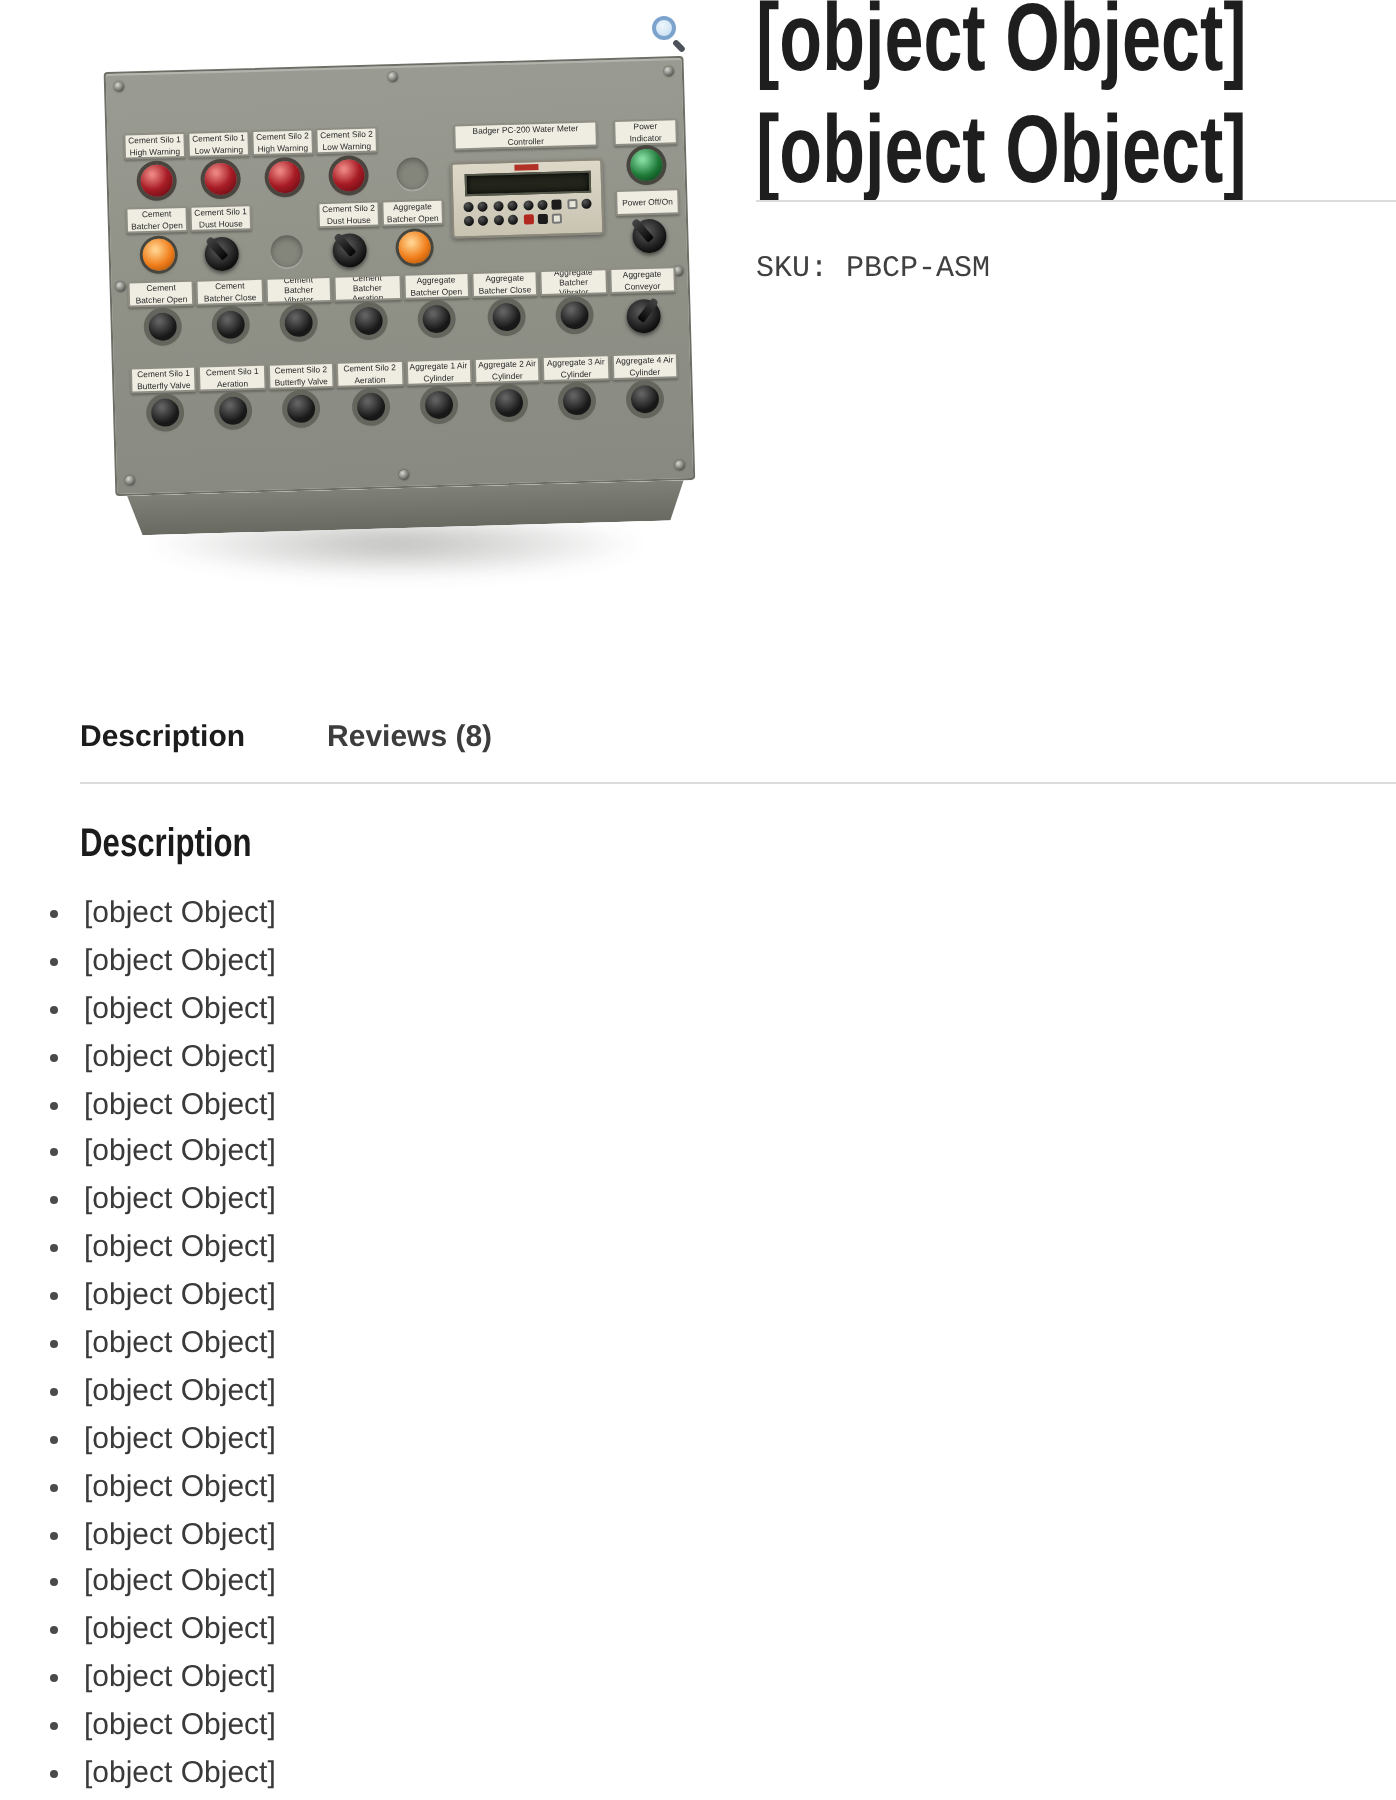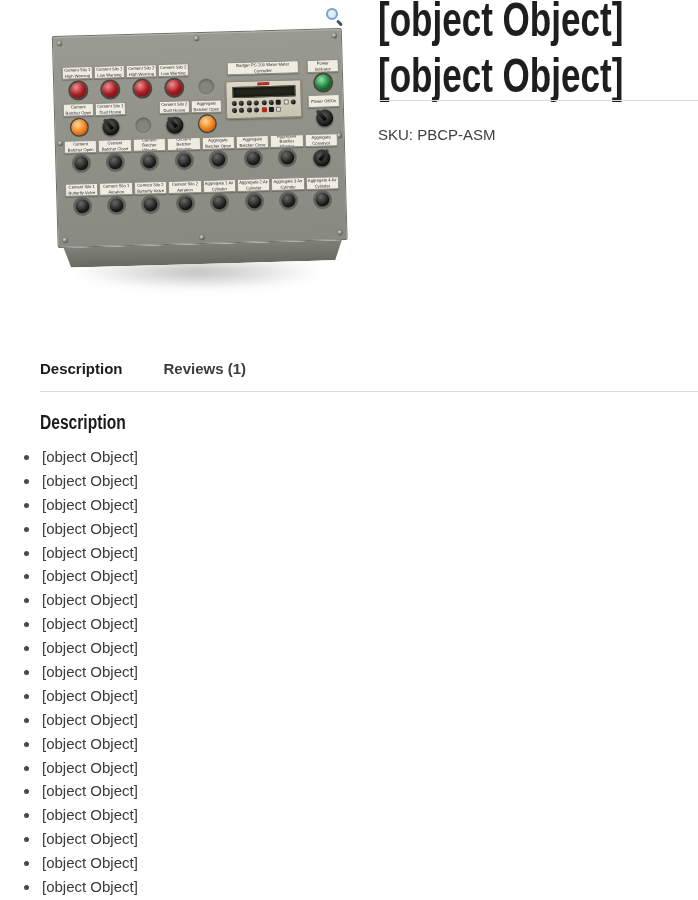--- a/index.html
+++ b/index.html
@@ -80,21 +80,21 @@
   .zoom-btn .lens { position:absolute; left:1px; top:1px; width:12px; height:12px; border-radius:50%;
     border:2px solid #7ba3cc; background:radial-gradient(circle at 40% 35%, #eef6fc, #c3dcef); }
   .zoom-btn .handle { position:absolute; left:12px; top:12px; width:7px; height:3px; border-radius:2px;
     background:#4d525a; transform:rotate(45deg); transform-origin:0 50%; }
 
   
   .title { position:absolute; left:378px; top:-8px; color:#1e1e1e; }
   .title .tline { display:block; white-space:nowrap; font-weight:bold; font-size:48px; line-height:56px;
     transform:scaleX(.73); transform-origin:0 50%; letter-spacing:0; }
   .title-rule { position:absolute; left:378px; right:0; top:100px; border-top:1px solid #dcdcdc; }
-  .sku { position:absolute; left:378px; top:126px; font-size:15px; color:#404040; }
+  .sku { position:absolute; left:378px; top:126px; font-size:15px; color:#404040;font-family:Liberation Mono, monospace; }
 
   
   .tabs { position:absolute; left:40px; right:0; top:360px; list-style:none; display:flex; gap:41px;
     border-bottom:1px solid #dcdcdc; padding-bottom:14px; }
   .tabs li { font-size:15px; font-weight:bold; cursor:pointer; }
   .tabs li[data-active="true"]  { color:#1c1c1c; }
   .tabs li[data-active="false"] { color:#3d3d3d; }
 
   
   .desc-heading { position:absolute; left:40px; top:411px; font-size:20px; font-weight:bold; color:#1b1b1b;
@@ -298,21 +298,21 @@
     </h1>
   <div class="title-rule"></div>
   <div class="sku">
     <span>SKU:</span>
     <span>PBCP-ASM</span>
   </div>
 
   <ul class="tabs">
 
   <li data-active="true">Description</li>
-      <li data-active="false">Reviews (1)</li>
+      <li data-active="false">Reviews (8)</li>
     </ul>
 
   <h2 class="desc-heading">Description</h2>
   <ul class="features">
 
   <li>[object Object]</li>
       <li>[object Object]</li>
       <li>[object Object]</li>
       <li>[object Object]</li>
       <li>[object Object]</li>

